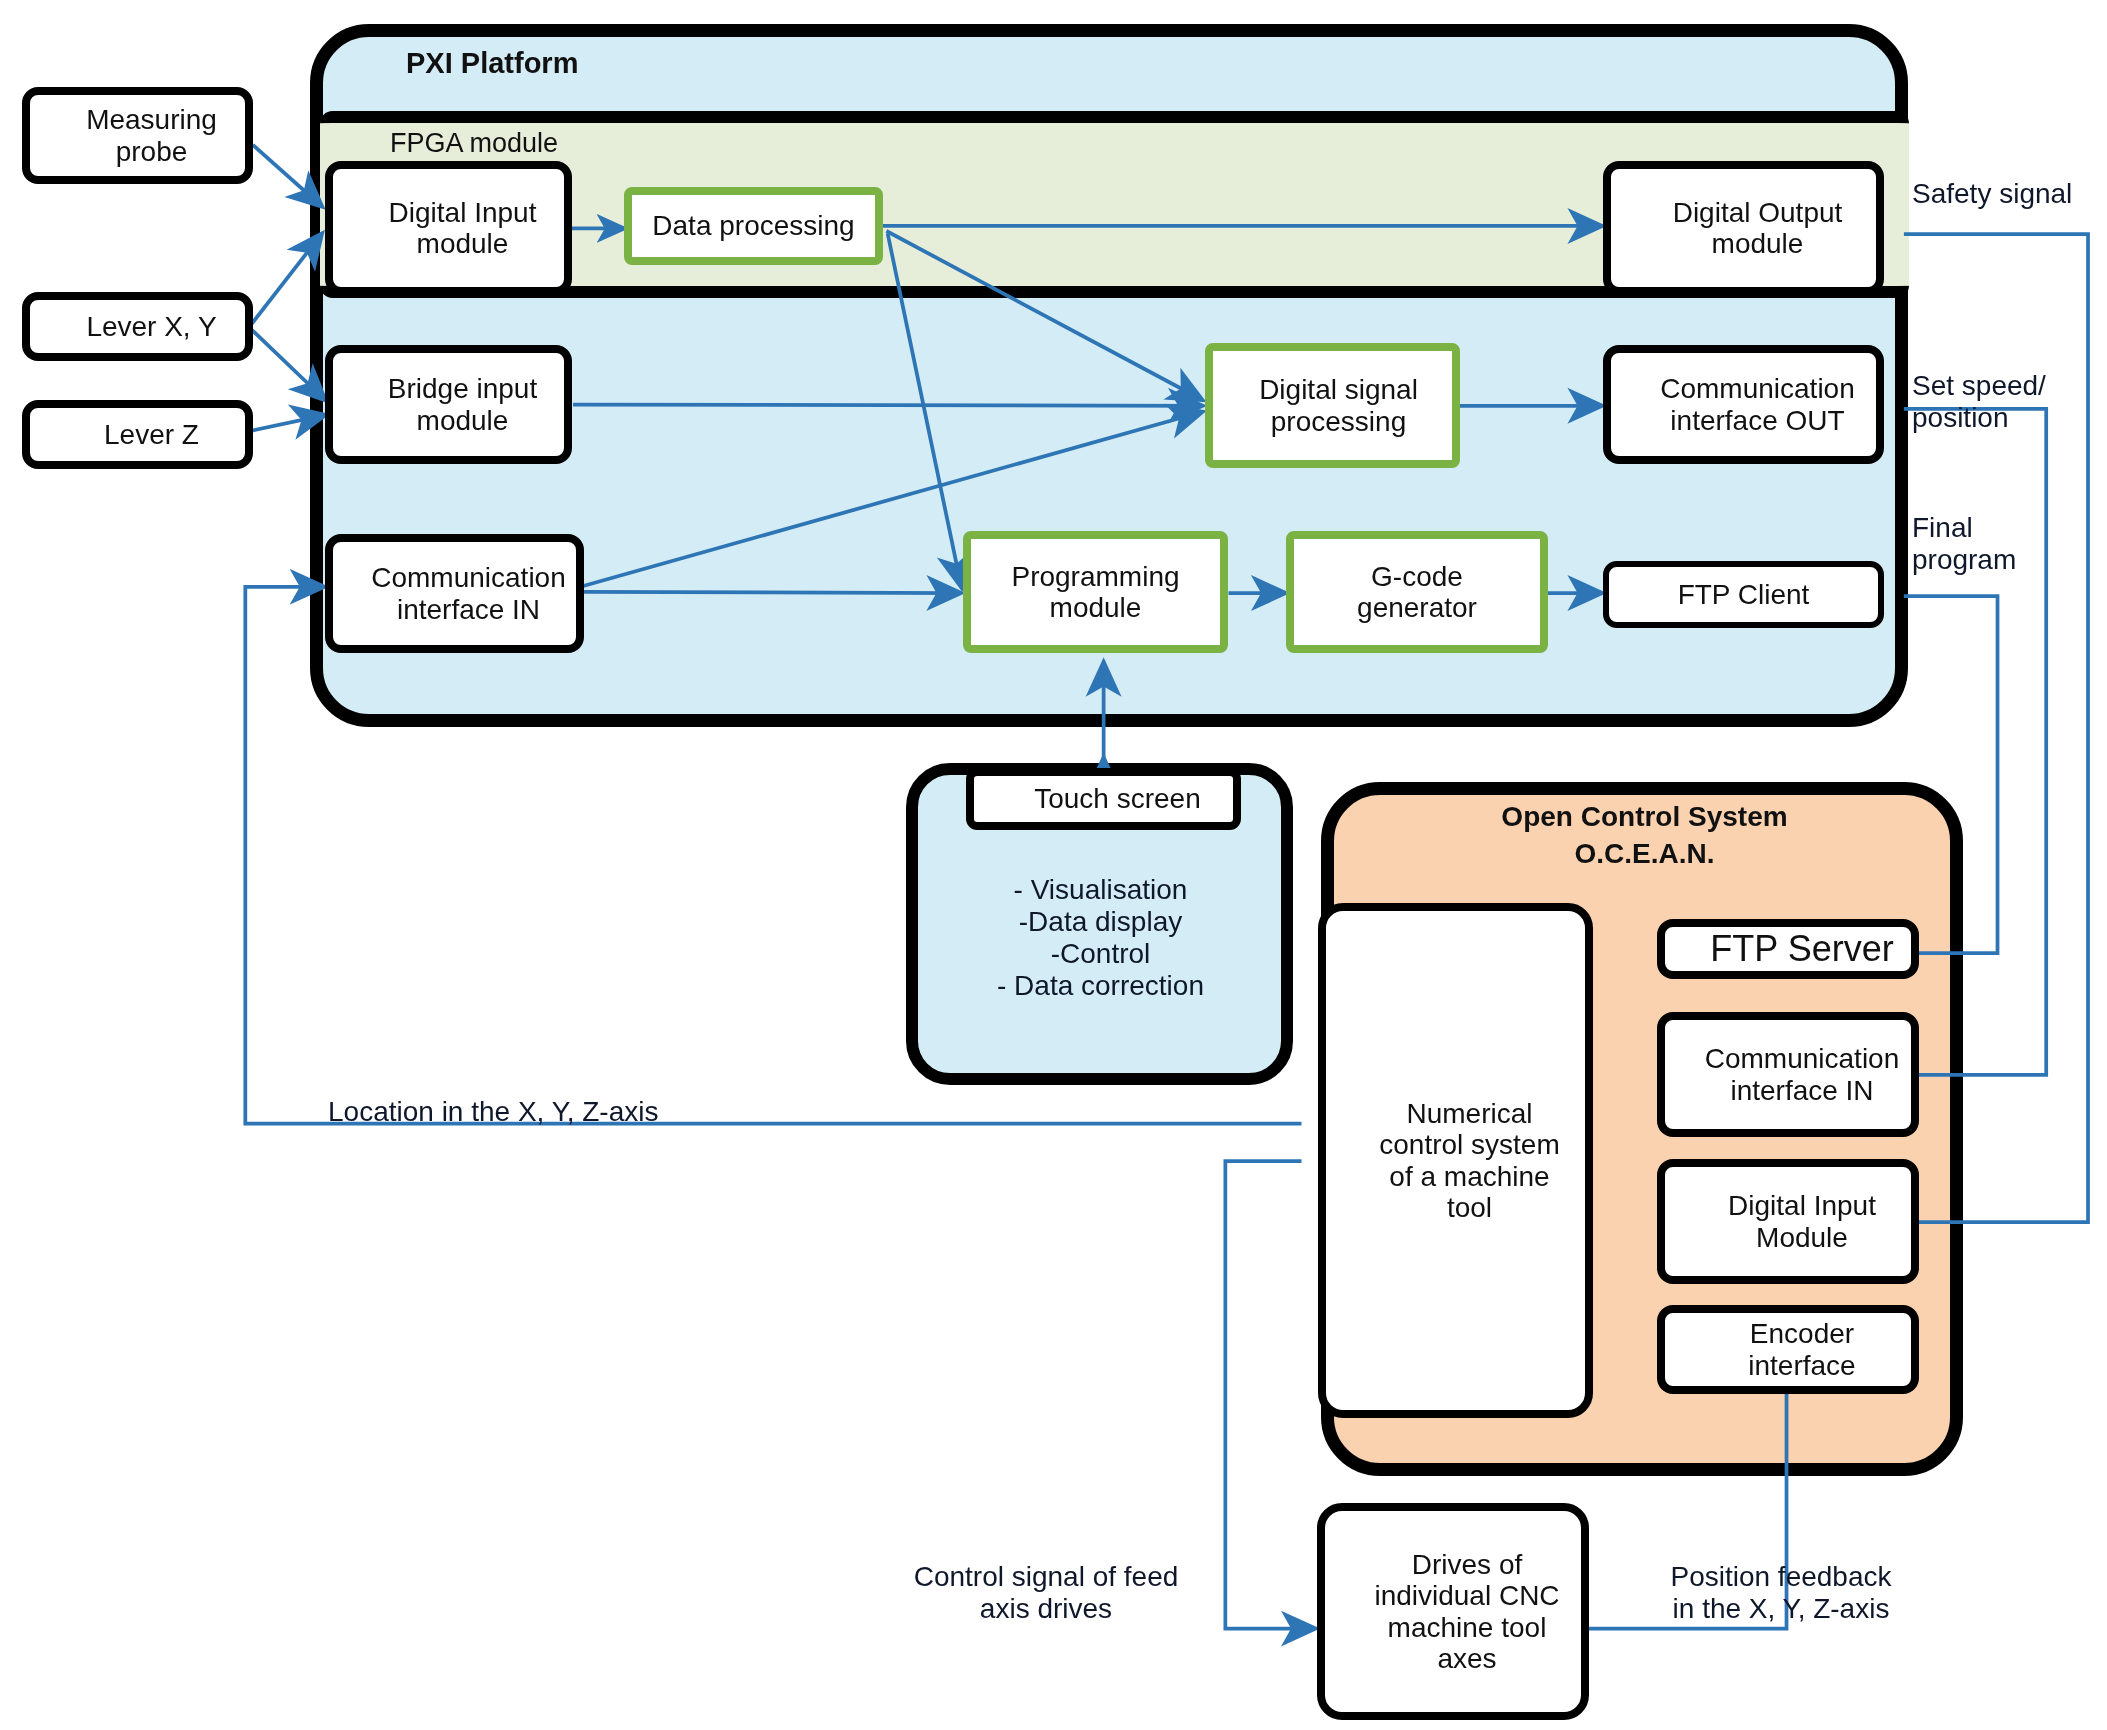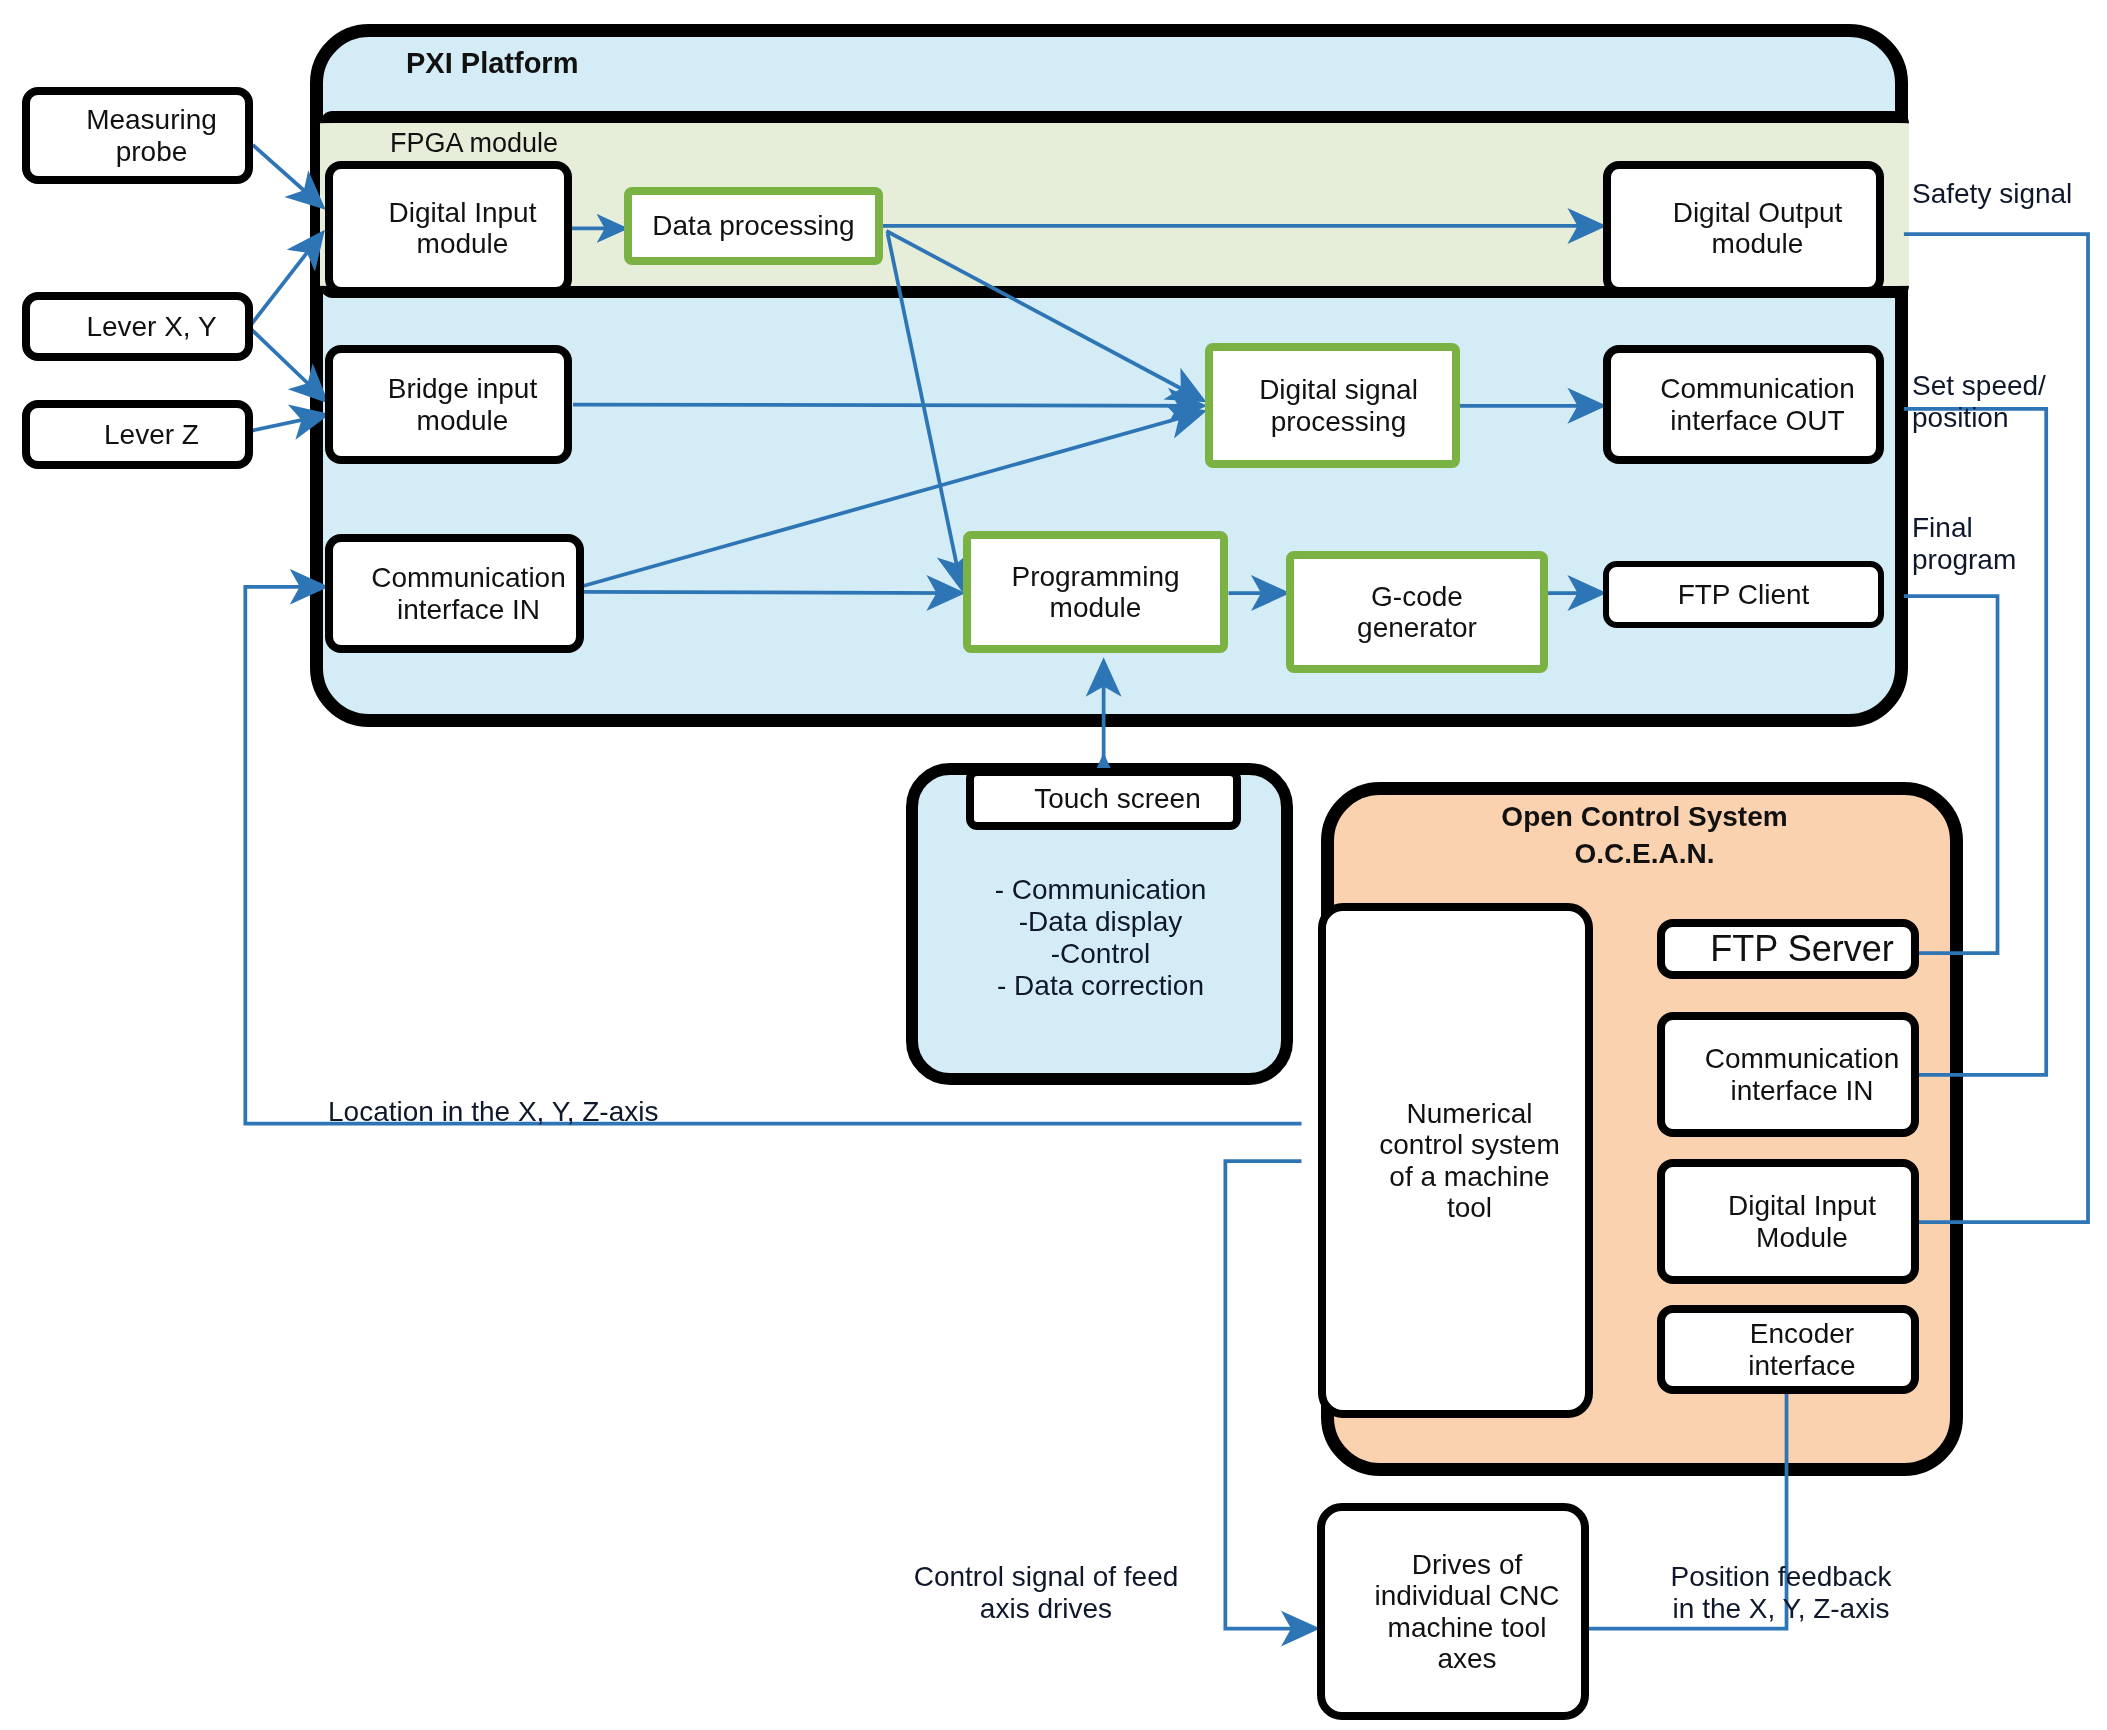--- a/index.html
+++ b/index.html
@@ -162,28 +162,28 @@
 
   <div class="node blk" style="left:1603px;top:345px;width:281px;height:119px;font-size:28px;">Communication
 interface OUT</div>
 
   <div class="node blk" style="left:325px;top:534px;width:259px;height:119px;font-size:28px;">Communication
 interface IN</div>
 
   <div class="node grn" style="left:963px;top:531px;width:265px;height:122px;font-size:28px;">Programming
 module</div>
 
-  <div class="node grn" style="left:1286px;top:531px;width:262px;height:122px;font-size:28px;margin-top:20px;">G-code
+  <div class="node grn" style="left:1286px;top:531px;width:262px;height:122px;font-size:28px;">G-code
 generator</div>
 
   <div class="node thinblk" style="left:1603px;top:561px;width:281px;height:67px;font-size:28px;">FTP Client</div>
 
   <div class="node blk" style="left:966px;top:768px;width:275px;height:62px;font-size:28px;border-radius:11.2px;">Touch screen</div>
 
-  <div class="elabel" style="left:918px;top:874px;width:365px;font-size:28px;background:transparent;">- Communication
+  <div class="elabel" style="left:918px;top:874px;width:365px;font-size:28px;background:transparent;">- Visualisation
 -Data display
 -Control
 - Data correction</div>
 
   <div class="node blk" style="left:1318px;top:903px;width:275px;height:515px;font-size:28px;border-radius:25px;">Numerical
 control system
 of a machine
 tool</div>
 
   <div class="node blk" style="left:1657px;top:919px;width:262px;height:60px;font-size:36px;">FTP Server</div>

